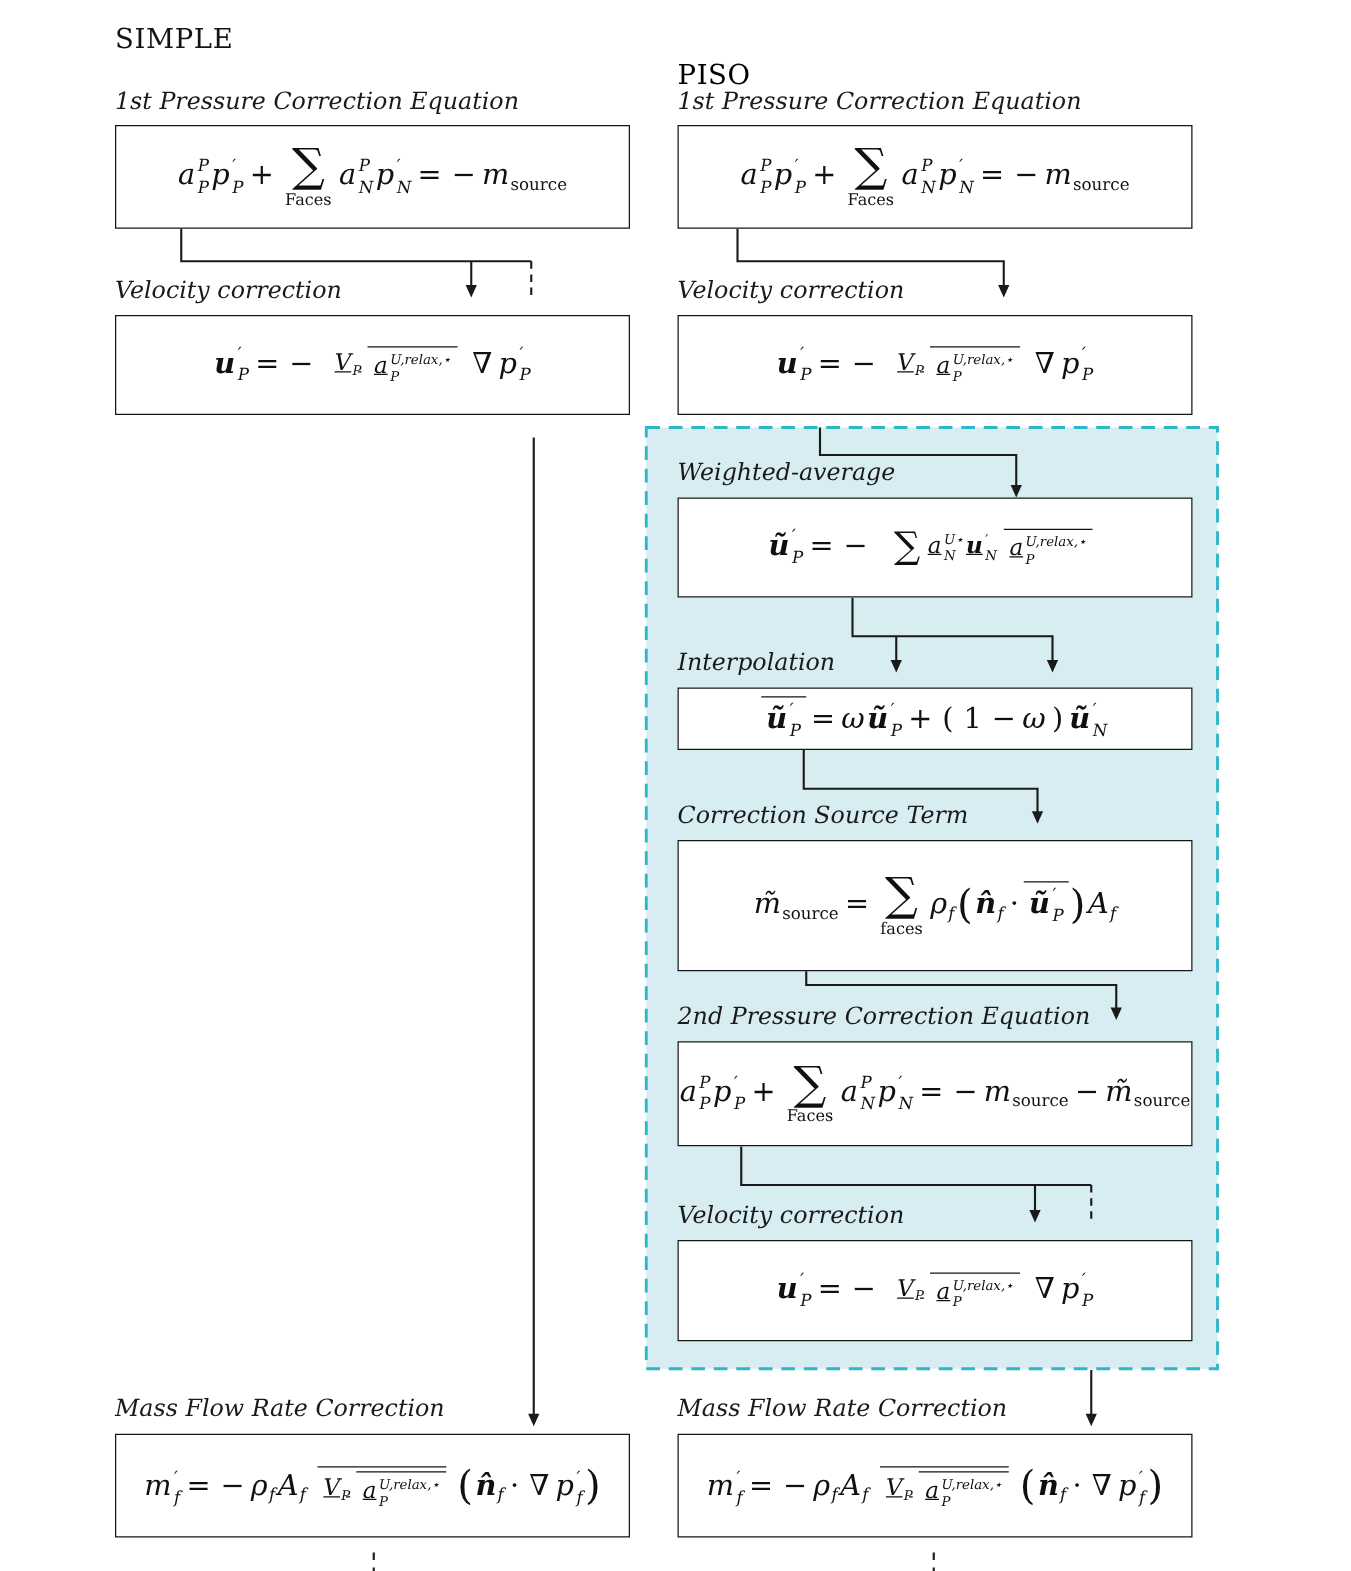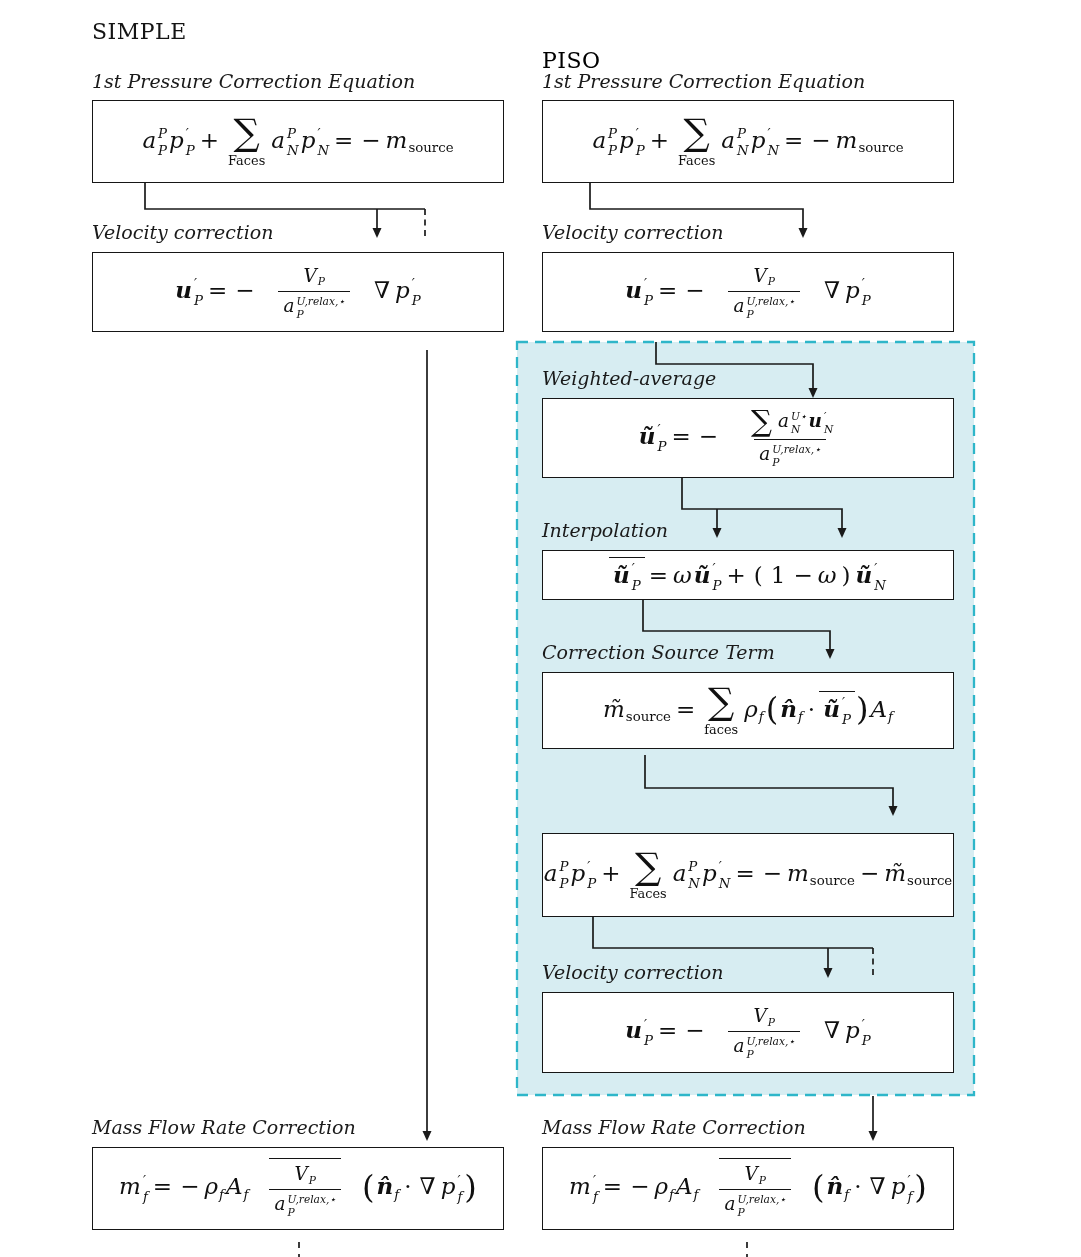--- a/index.html
+++ b/index.html
@@ -24,22 +24,22 @@
   .op.big{font-size:140%;margin:0 1px;vertical-align:-0.1em;}
   .sub{font-size:58%;vertical-align:-0.32em;font-style:italic;margin-left:1px;}
   .sub.up{font-style:normal;}
   .ss{display:inline-flex;flex-direction:column;align-items:flex-start;vertical-align:middle;
       font-size:58%;line-height:1.25;margin-left:2px;transform:translateY(1px);}
   .ssup,.ssub{font-style:italic;}
   .sum{display:inline-flex;flex-direction:column;align-items:center;vertical-align:middle;
        margin:0 5px;line-height:1;}
   .sigma{font-size:160%;line-height:1;font-style:normal;}
   .sumsub{font-size:56%;font-style:normal;margin-top:3px;}
-  .frac{display:inline-flex;flex-direction:column;align-items:center;vertical-align:middle;
-        font-size:0.8em;margin:0 20px;line-height:1.25;}
+  .frac{display:inline-flex;flex-direction:row;align-items:center;vertical-align:middle;
+        font-size:0.8em;margin:0 8px;line-height:1.25;text-decoration:underline;}
   .frac .num{display:block;padding:0 4px 2px;text-align:center;}
   .frac .den{display:block;border-top:1.6px solid #141414;padding:2px 4px 0;text-align:center;}
   .frac.topbar{border-top:1.7px solid #141414;padding-top:3px;}
   .over{display:inline-block;border-top:1.7px solid #141414;padding:2px 3px 0;}
 </style>
 </head>
 <body>
 
 <div class="canvas">
 
@@ -92,20 +92,21 @@
   <div class="title" style="left:92px;top:19px;">SIMPLE</div>
   <div class="title" style="left: 542px; top: 19px; color: #000000; margin-top: 29px;">PISO</div>
 
   <div class="lbl" style="left:92px;top:70px;">1st Pressure Correction Equation</div>
   <div class="lbl" style="left:542px;top:70px;">1st Pressure Correction Equation</div>
   <div class="lbl" style="left:92px;top:221px;">Velocity correction</div>
   <div class="lbl" style="left:542px;top:221px;">Velocity correction</div>
   <div class="lbl" style="left:542px;top:367px;">Weighted-average</div>
   <div class="lbl" style="left:542px;top:519px;">Interpolation</div>
   <div class="lbl" style="left:542px;top:641px;">Correction Source Term</div>
+  <div class="lbl" style="left:542px;top:802px;">2nd Pressure Correction Equation</div>
   <div class="lbl" style="left:542px;top:961px;">Velocity correction</div>
   <div class="lbl" style="left:92px;top:1116px;">Mass Flow Rate Correction</div>
   <div class="lbl" style="left:542px;top:1116px;">Mass Flow Rate Correction</div>
 
   <div class="box" style="left:92px;top:100px;width:412px;height:83px;">
     <span class="eq"><span class="eq-row"><span class="tok"><span class="base">a</span><span class="ss">
               <span class="ssup">P</span>
               <span class="ssub">P</span>
             </span></span><span class="tok"><span class="base">p</span><span class="ss">
               <span class="ssup">′</span>
@@ -194,21 +195,21 @@
                 <span class="ssup">′</span>
                 <span class="ssub">P</span>
               </span></span></span><span class="op">=</span><span class="tok"><span class="base">ω</span></span><span class="tok bold"><span class="base">ũ</span><span class="ss">
               <span class="ssup">′</span>
               <span class="ssub">P</span>
             </span></span><span class="op">+</span><span class="op">(</span><span class="op">1</span><span class="op">−</span><span class="tok"><span class="base">ω</span></span><span class="op">)</span><span class="tok bold"><span class="base">ũ</span><span class="ss">
               <span class="ssup">′</span>
               <span class="ssub">N</span>
             </span></span></span></span>
   </div>
-  <div class="box" style="left:542px;top:672px;width:412px;height:77px;">
+  <div class="box" style="left:542px;top:672px;width:412px;height:105px;">
     <span class="eq"><span class="eq-row"><span class="tok"><span class="base">m̃</span><span class="sub up">source</span></span><span class="op">=</span><span class="sum">
             <span class="sigma">∑</span>
             <span class="sumsub">faces</span>
           </span><span class="tok"><span class="base">ρ</span><span class="sub">f</span></span><span class="op big">(</span><span class="tok bold"><span class="base">n̂</span><span class="sub">f</span></span><span class="op">·</span><span class="over"><span class="tok bold"><span class="base">ũ</span><span class="ss">
                 <span class="ssup">′</span>
                 <span class="ssub">P</span>
               </span></span></span><span class="op big">)</span><span class="tok"><span class="base">A</span><span class="sub">f</span></span></span></span>
   </div>
   <div class="box" style="left:542px;top:833px;width:412px;height:84px;">
     <span class="eq"><span class="eq-row"><span class="tok"><span class="base">a</span><span class="ss">

